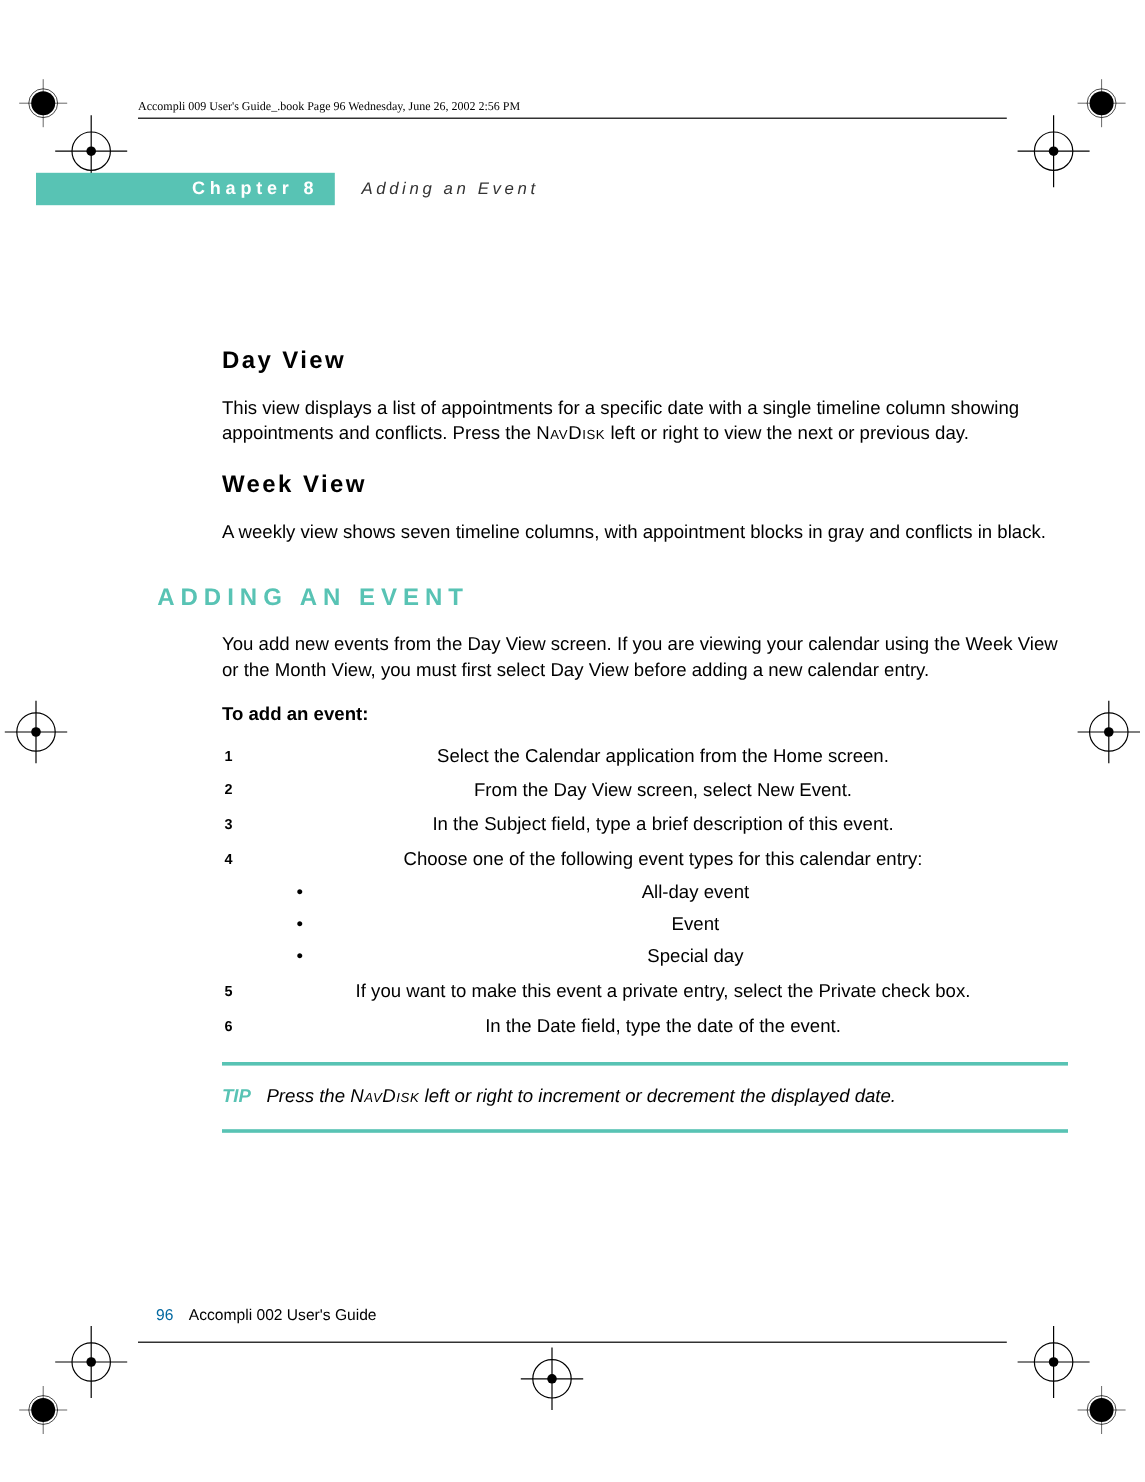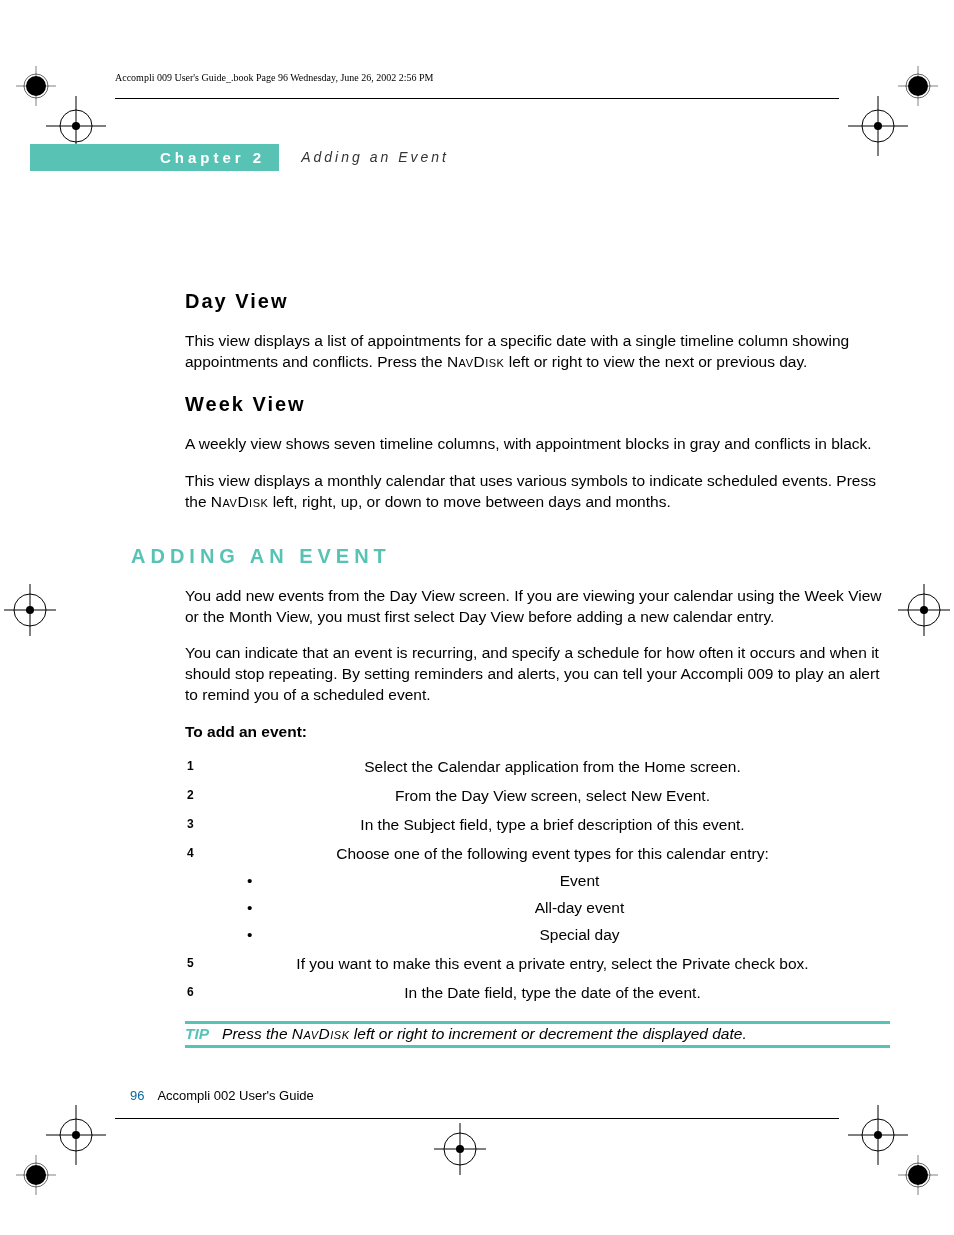--- a/index.html
+++ b/index.html
@@ -10,21 +10,21 @@
     color: #000;
     width: 954px;
     height: 1235px;
     position: relative;
     overflow: hidden;
   }
   .crop-mark { position: absolute; }
   .crop-mark svg { display: block; }
   .header-line {
     position: absolute;
-    top: 72px;
+    top: 84px;
     left: 115px;
     font-size: 10px;
     font-family: "Times New Roman", serif;
     color: #000;
   }
   .hr-top {
     position: absolute;
     top: 98px;
     left: 115px;
     width: 724px;
@@ -111,21 +111,21 @@
   ul.bullets li::before {
     content: "•";
     position: absolute;
     left: 4px;
     top: 0;
   }
   .tip-block {
     margin-top: 18px;
     border-top: 3px solid #58c3b4;
     border-bottom: 3px solid #58c3b4;
-    padding: 0 0;
+    padding: 16px 0;
   }
   .tip-block .tip-label {
     color: #58c3b4;
     font-weight: bold;
     font-style: italic;
   }
   .tip-block .tip-text { font-style: italic; }
   .footer {
     position: absolute;
     top: 1088px;
@@ -236,52 +236,48 @@
         <line x1="4" y1="30" x2="56" y2="30"></line>
       </g>
       <circle cx="30" cy="30" r="4" fill="#000"></circle>
     </svg>
 </div>
 
 <div class="header-line">Accompli 009 User's Guide_.book  Page 96  Wednesday, June 26, 2002  2:56 PM</div>
 <div class="hr-top"></div>
 
 <div class="chapter-bar">
-  <div class="teal">Chapter 2</div>
+  <div class="teal">Chapter 8</div>
   <div class="sub">Adding an Event</div>
 </div>
 
 <div class="content">
 
   <h3>Day View</h3>
   <p>
     <span>This view displays a list of appointments for a specific date with a single timeline column showing appointments and conflicts. Press the </span><span class="smallcaps">NavDisk</span><span> left or right to view the next or previous day.</span>
   </p>
 
   <h3>Week View</h3>
   <p>A weekly view shows seven timeline columns, with appointment blocks in gray and conflicts in black.</p>
 
-  <p>
-    <span>This view displays a monthly calendar that uses various symbols to indicate scheduled events. Press the </span><span class="smallcaps">NavDisk</span><span> left, right, up, or down to move between days and months.</span>
-  </p>
 
   <div class="section-title">ADDING AN EVENT</div>
   <p>You add new events from the Day View screen. If you are viewing your calendar using the Week View or the Month View, you must first select Day View before adding a new calendar entry.</p>
-  <p>You can indicate that an event is recurring, and specify a schedule for how often it occurs and when it should stop repeating. By setting reminders and alerts, you can tell your Accompli 009 to play an alert to remind you of a scheduled event.</p>
   <p class="bold">To add an event:</p>
 
   <ol class="steps">
     <li>Select the Calendar application from the Home screen.</li>
     <li>From the Day View screen, select New Event.</li>
     <li>In the Subject field, type a brief description of this event.</li>
     <li>
       <span>Choose one of the following event types for this calendar entry:</span>
       <ul class="bullets">
+        <li>All-day event</li>
         <li>Event</li>
-        <li>All-day event</li>
         <li>Special day</li>
       </ul>
     </li>
     <li>If you want to make this event a private entry, select the Private check box.</li>
     <li>In the Date field, type the date of the event.</li>
   </ol>
 
   <div class="tip-block">
     <span class="tip-label">TIP</span>&nbsp;&nbsp;
     <span class="tip-text">

